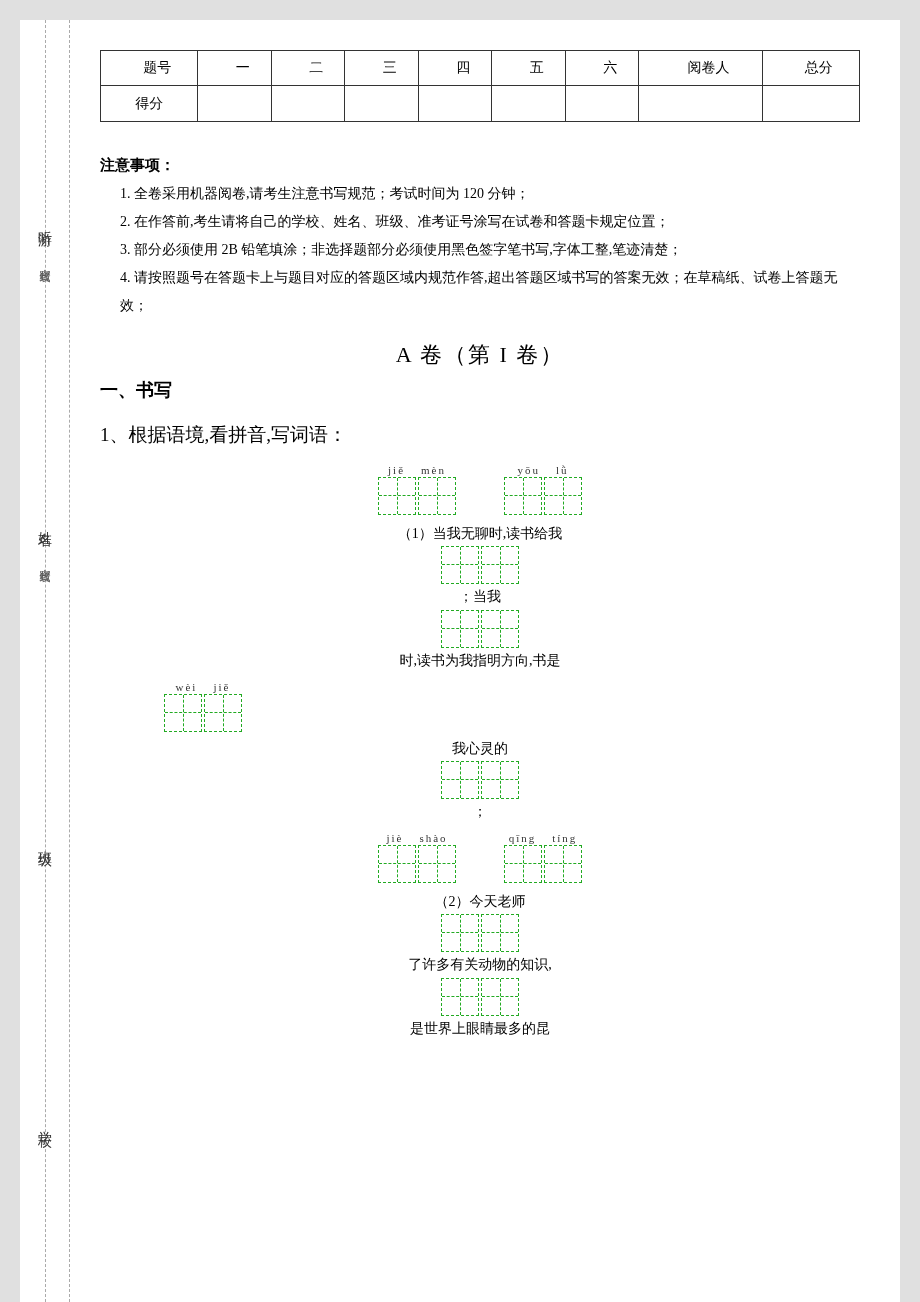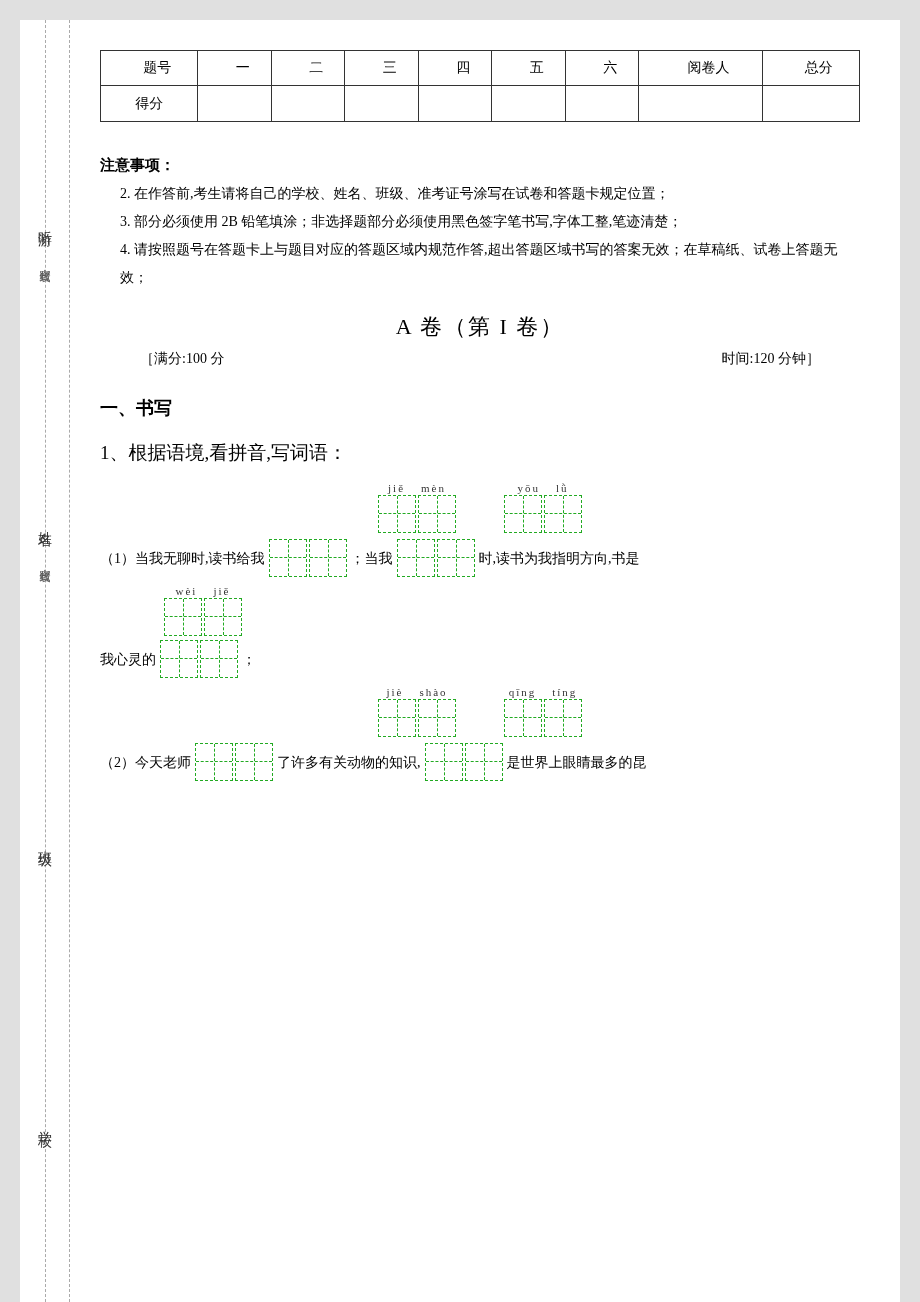--- a/index.html
+++ b/index.html
@@ -176,20 +176,21 @@
       border-left: 1px dashed #22aa22;
     }
     
     .sentence-line {
       display: flex;
       align-items: center;
       flex-wrap: wrap;
       line-height: 1.8;
       margin-bottom: 8px;
       font-size: 14px;
+      flex-direction: column;
     }
 
     
     .input-group-row {
       display: flex;
       justify-content: center;
       gap: 40px;
       margin-bottom: 6px;
     }
   </style>
@@ -233,30 +234,27 @@
         <td></td>
         <td></td>
         <td></td>
         <td></td>
       </tr>
     </tbody>
       </table>
 
     <div class="notes-section">
       <div class="notes-title">注意事项：</div>
+      <div class="note-item">1. 全卷采用机器阅卷,请考生注意书写规范；考试时间为 120 分钟；</div>
       <div class="note-item">2. 在作答前,考生请将自己的学校、姓名、班级、准考证号涂写在试卷和答题卡规定位置；</div>
       <div class="note-item">3. 部分必须使用 2B 铅笔填涂；非选择题部分必须使用黑色签字笔书写,字体工整,笔迹清楚；</div>
       <div class="note-item">4. 请按照题号在答题卡上与题目对应的答题区域内规范作答,超出答题区域书写的答案无效；在草稿纸、试卷上答题无效；</div>
     </div>
 
     <div class="section-header">A 卷（第 I 卷）</div>
-    <div class="section-meta">
-      <span>［满分:100 分</span>
-      <span>时间:120 分钟］</span>
-    </div>
 
     <div class="part-heading">一、书写</div>
 
     <div class="question">1、根据语境,看拼音,写词语：</div>
 
     <div class="input-group-row">
 
       <div class="pinyin-group">
         <div class="pinyin-text">
           <span>jiě</span>

